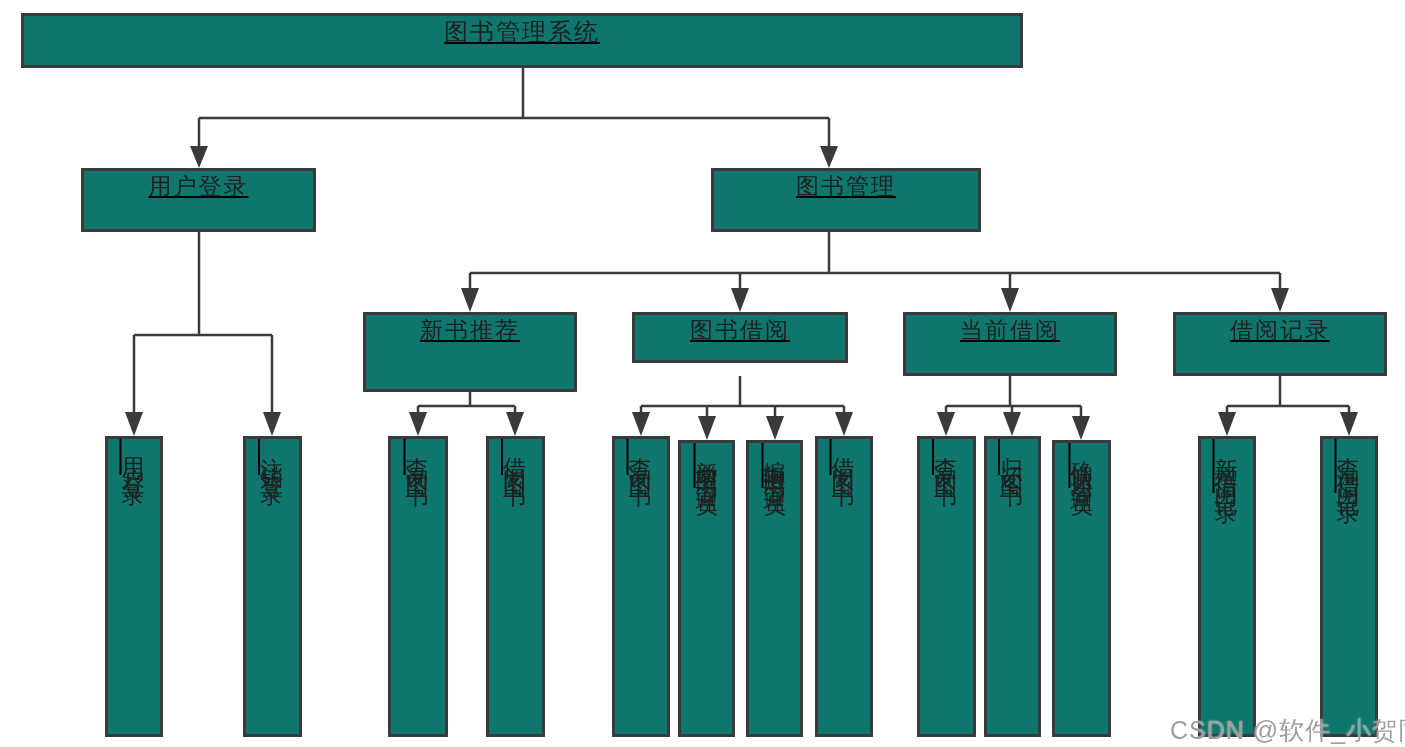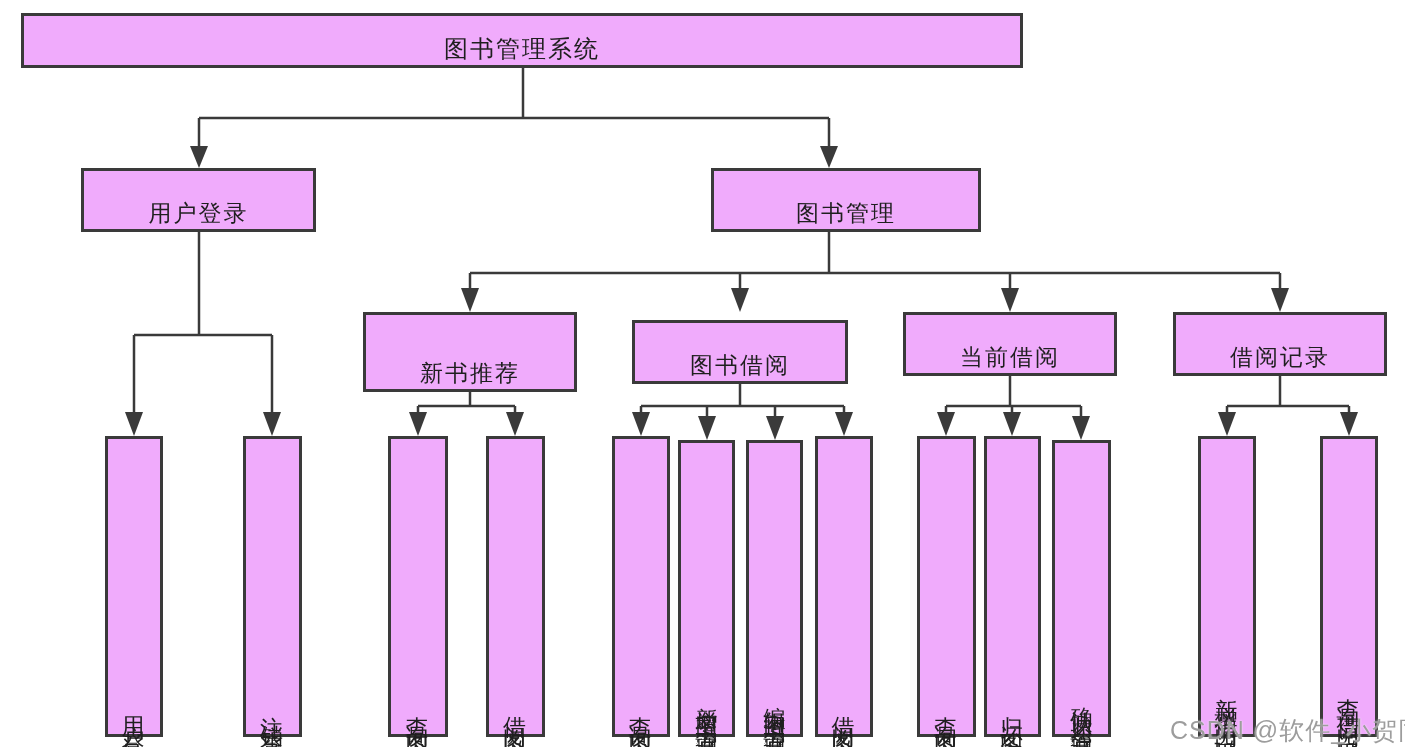--- a/index.html
+++ b/index.html
@@ -6,25 +6,26 @@
   .stage{
     position:relative;
     width:1405px;height:747px;
     background:#ffffff;
     font-family:"Liberation Sans","DejaVu Sans",sans-serif;
     overflow:hidden;
   }
   .wires{position:absolute;left:0;top:0;z-index:1;}
   .box{
     position:absolute;
-    background:#f0abfc;
+    background:#0f766e;
     border:3px solid #3a3a3a;
     box-sizing:border-box;
-    display:flex;align-items:flex-end;justify-content:center;
+    display:flex;align-items:flex-start;justify-content:center;
     z-index:2;
+    text-decoration:underline;
   }
   .lbl{
     color:#1f1f1f;
     font-size:23px;
     letter-spacing:2px;
     white-space:nowrap;
   }
   .root .lbl{font-size:24px;}
   .v .lbl{
     writing-mode:vertical-rl;
@@ -132,21 +133,21 @@
   <div class="box" style="left:81px;top:168px;width:235px;height:64px">
     <span class="lbl">用户登录</span>
   </div>
   <div class="box" style="left:711px;top:168px;width:270px;height:64px">
     <span class="lbl">图书管理</span>
   </div>
 
   <div class="box" style="left:363px;top:312px;width:214px;height:80px">
     <span class="lbl">新书推荐</span>
   </div>
-  <div class="box" style="left:632px;top:320px;width:216px;height:64px">
+  <div class="box" style="left:632px;top:312px;width:216px;height:51px">
     <span class="lbl">图书借阅</span>
   </div>
   <div class="box" style="left:903px;top:312px;width:214px;height:64px">
     <span class="lbl">当前借阅</span>
   </div>
   <div class="box" style="left:1173px;top:312px;width:214px;height:64px">
     <span class="lbl">借阅记录</span>
   </div>
 
   <div class="box v" style="left:105px;top:436px;width:58px;height:301px">

